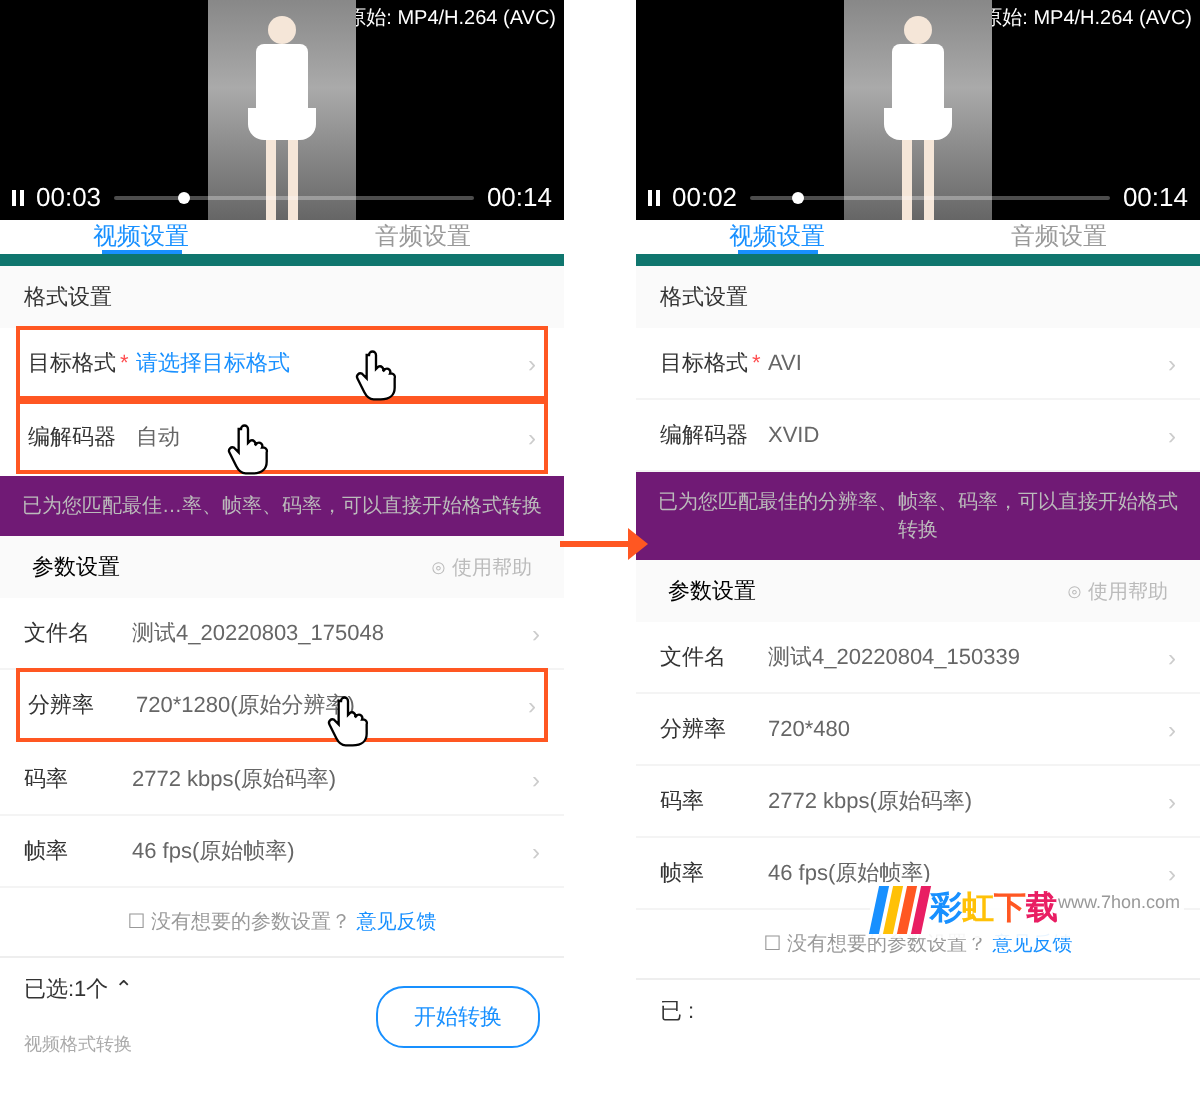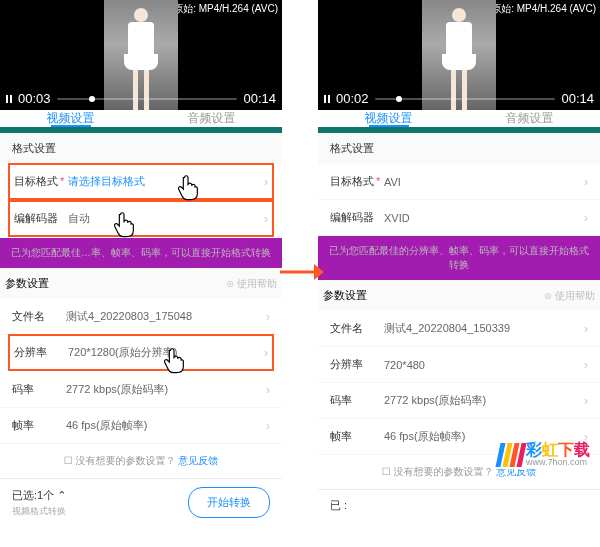--- a/index.html
+++ b/index.html
@@ -27,38 +27,38 @@
 .tab.active{color:#1890ff}
 .tab.active::after{content:"";position:absolute;bottom:0;left:50%;transform:translateX(-50%);width:40px;height:2px;background:#1890ff}
 .section-header{padding:8px 12px;font-size:11px;color:#333;background:#fafafa}
 .row{display:flex;align-items:center;padding:10px 12px;border-bottom:1px solid #f4f4f4;position:relative;background:#fff}
 .row.highlight{border:2px solid #ff5722;margin:-1px 8px 1px;padding:9px 4px}
 .row-label{width:54px;font-size:11px;color:#333;flex-shrink:0}
 .row-value{flex:1;font-size:11px;color:#666}
 .row-value.blue{color:#1890ff}
 .chevron{color:#ccc;font-size:12px}
 .required{color:#ff4d4f;margin-left:2px}
-.tip-bar{padding:8px 9px;font-size:10px;color:#bbb;background:#a21caf;text-align:center}
-.section-header-row{display:flex;justify-content:space-between;align-items:center;padding:8px 5px;background:#fafafa}
+.tip-bar{padding:8px 9px;font-size:10px;color:#bbb;background:#701a75;text-align:center}
+.section-header-row{display:flex;justify-content:space-between;align-items:center;padding:8px 16px;background:#fafafa}
 .help-link{font-size:10px;color:#bbb}
 .feedback-bar{padding:10px 24px;font-size:10px;color:#999;text-align:center}
 .feedback-link{color:#1890ff}
 .footer{display:flex;justify-content:space-between;align-items:center;padding:8px 12px;border-top:1px solid #eee;margin-top:auto}
 .selected-info{font-size:11px;color:#333}
-.selected-sub{font-size:9px;color:#aaa;margin-top:2px}
+.selected-sub{font-size:9px;color:#aaa;margin-top:14px}
 .convert-btn{padding:7px 18px;border:1px solid #1890ff;color:#1890ff;background:#fff;border-radius:14px;font-size:11px}
 .hand-cursor{position:absolute;width:28px;height:30px;pointer-events:none;z-index:10}
 .hand-svg{width:100%;height:100%}
 .arrow{position:absolute;left:280px;top:260px;z-index:5}
 .arrow-svg{width:44px;height:24px}
 .logo-overlay{position:absolute;right:8px;bottom:10px;display:flex;align-items:center;gap:2px;background:rgba(255,255,255,0.9);padding:2px}
 .logo-stripes{display:flex;gap:2px}
 .logo-stripes span{width:5px;height:24px;transform:skewX(-12deg)}
 .s1{background:#1890ff}.s2{background:#ffc107}.s3{background:#ff5722}.s4{background:#e91e63}
-.logo-text{display:flex;flex-direction:column;line-height:1}
+.logo-text{display:flex;flex-direction:row;line-height:1}
 .logo-main{font-size:16px;font-weight:bold}
 .lm1{color:#1890ff}.lm2{color:#ffc107}.lm3{color:#ff5722}.lm4{color:#e91e63}
 .logo-sub{font-size:9px;color:#999}
 </style>
 </head>
 <body>
 
 <div class="container">
 
   <div class="phone left">

